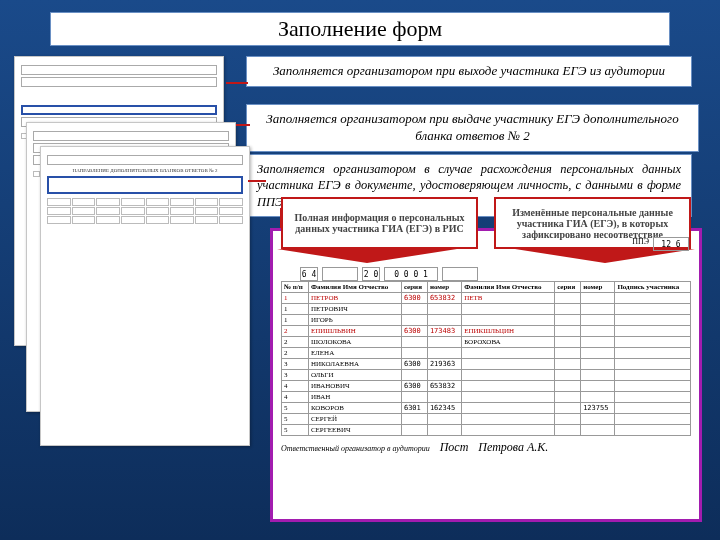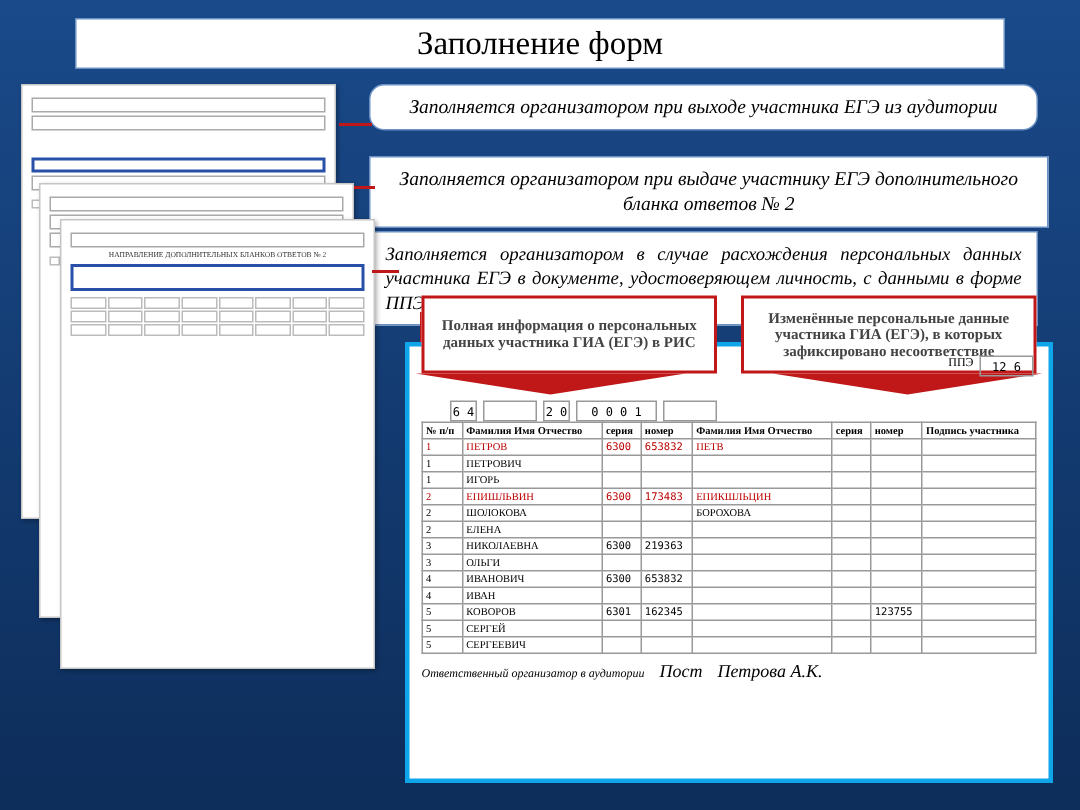--- a/index.html
+++ b/index.html
@@ -14,39 +14,39 @@
     position: absolute; top: 12px; left: 50px; right: 50px; height: 34px;
     background: #fff; border: 1px solid #6a90c4;
     display: flex; align-items: center; justify-content: center;
     font-size: 22px; 
   }
   .callout {
     position: absolute; background: #fff; border: 1px solid #6a90c4;
     padding: 6px 10px; font-size: 13px; font-style: italic; line-height: 1.3;
     text-align: center;
   }
-  .c1 { top: 56px; left: 246px; right: 28px; border-radius: 10px; }
+  .c1 { top: 56px; left: 246px; right: 28px; }
   .c2 { top: 104px; left: 246px; right: 21px; }
   .c3 { top: 154px; left: 246px; right: 28px; text-align: justify; font-size: 12.5px; }
   .minidoc {
     position: absolute; background: #fff; border: 1px solid #c6c6c6;
     box-shadow: 1px 1px 3px rgba(0,0,0,.3);
   }
   .d1 { top: 56px; left: 14px; width: 210px; height: 290px; }
   .d2 { top: 122px; left: 26px; width: 210px; height: 290px; }
   .d3 { top: 146px; left: 40px; width: 210px; height: 300px; }
   .docinner { font-size: 4px; padding: 6px; color: #333; }
   .tinyrow { height: 10px; border: 1px solid #aaa; margin: 2px 0; }
   .grid { display: grid; grid-template-columns: repeat(24,1fr); gap:1px; margin-top:6px; }
   .cell { height:6px; border:1px solid #bbb; }
 
   
   .detail {
     position: absolute; top: 228px; left: 270px; right: 18px; bottom: 18px;
-    background: #fff; border: 3px solid #0ea5e9;
+    background: #fff; border: 3px solid #a21caf;
     padding: 6px 8px; font-size: 9px;
   }
   .banners { display:flex; gap:16px; margin-bottom:8px; position:relative; top:-40px; }
   .banner {
     flex:1; background:#fff; border:2px solid #c01818;
     display:flex; flex-direction:column; align-items:center; justify-content:center;
     text-align:center; font-size:10px; font-weight:bold; color:#444; padding:6px;
     height:52px;
   }
   .banner .arrow {

